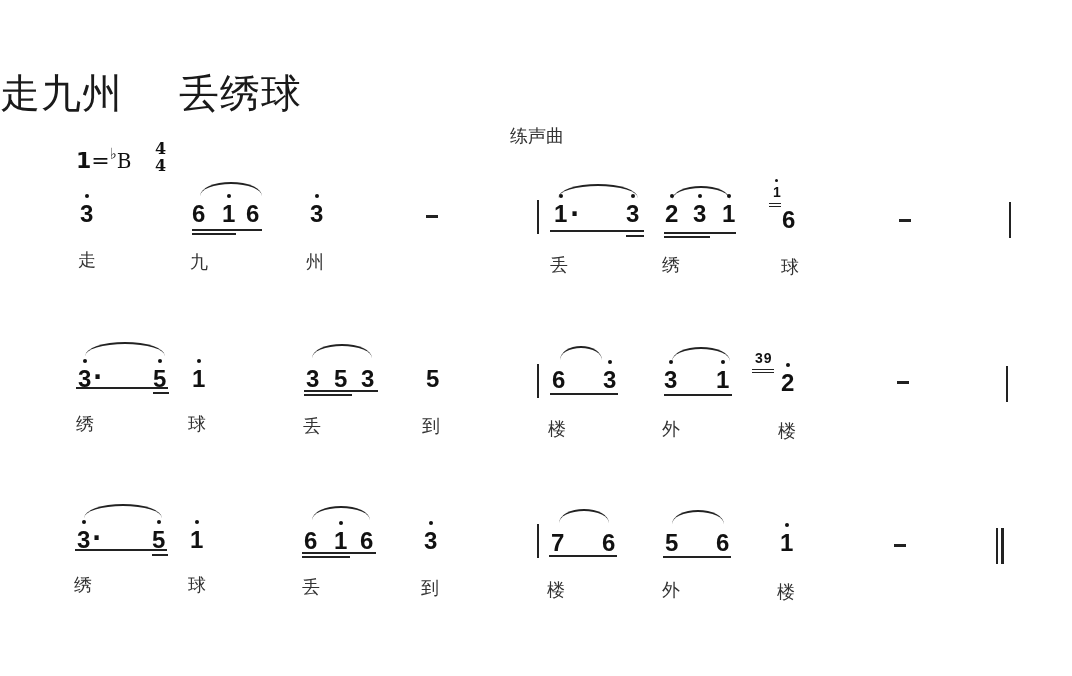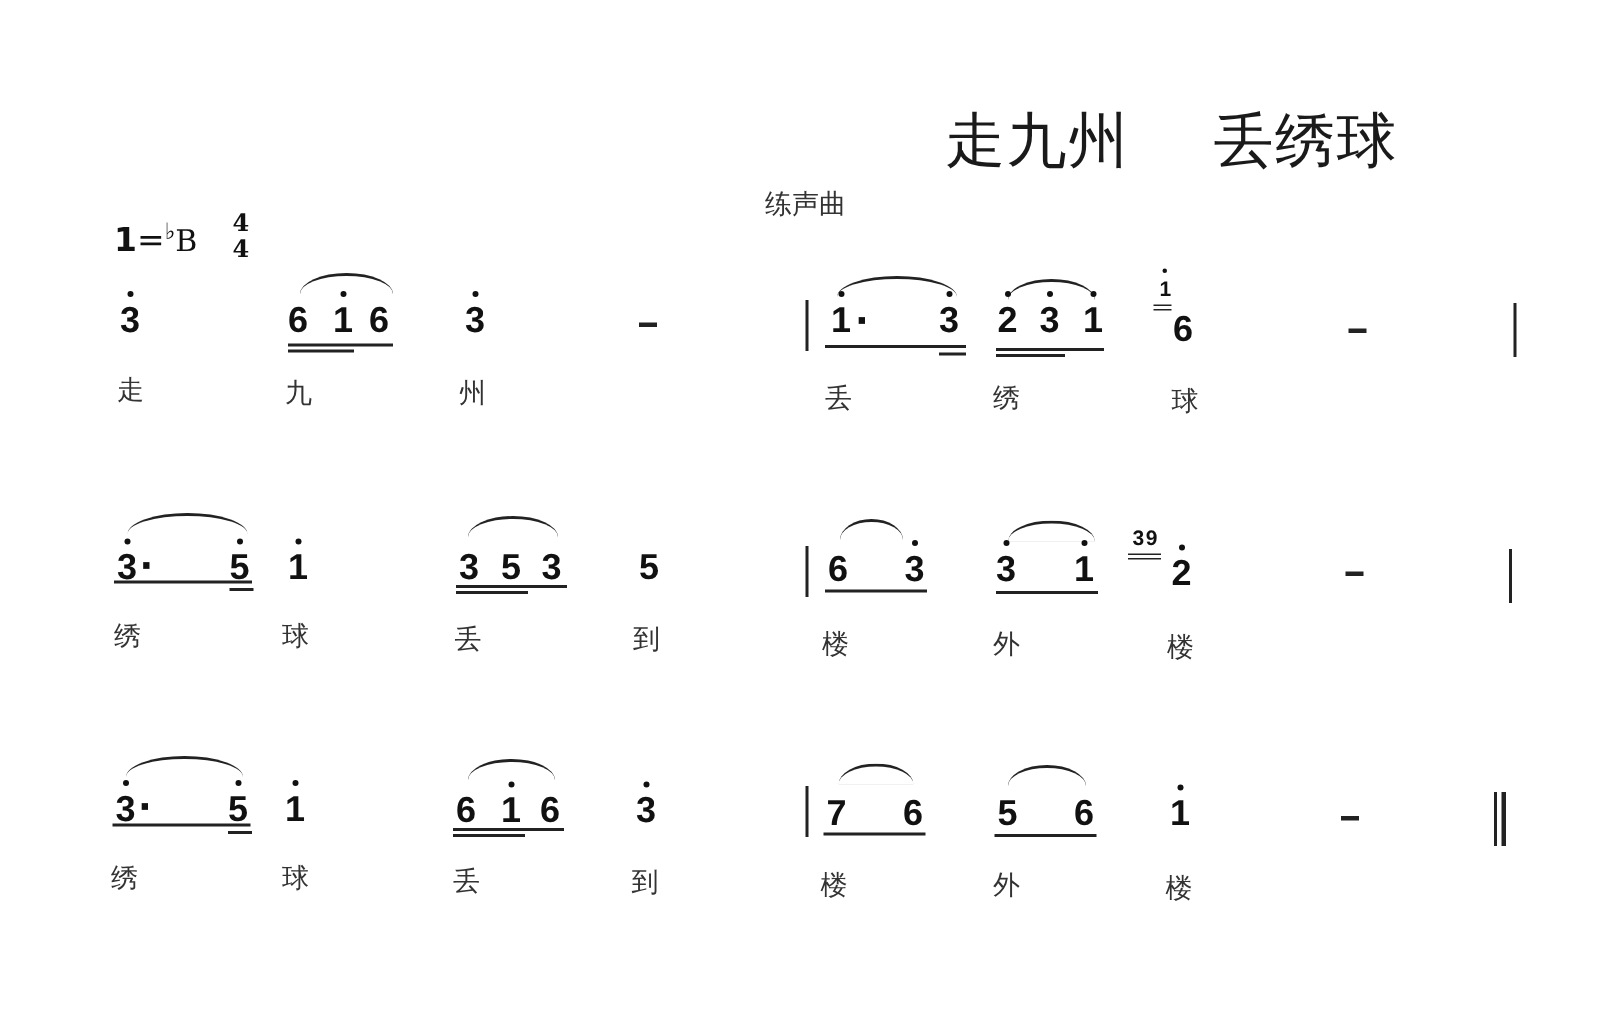--- a/index.html
+++ b/index.html
@@ -1,18 +1,18 @@
 <!DOCTYPE html>
 <html><head>
 <meta charset="utf-8">
 <style>
   html,body{margin:0;padding:0;background:#ffffff;}
   body{width:1072px;height:676px;position:relative;overflow:hidden;font-family:"DejaVu Sans",sans-serif;color:#111;}
   .abs{position:absolute;}
-  .title{left:0;width:932px;top:66px;text-align:right;font-size:40px;font-family:"DejaVu Sans",sans-serif;color:#1a1a1a;letter-spacing:1px;}
+  .title{left:0;width:932px;top:66px;text-align:left;font-size:40px;font-family:"DejaVu Sans",sans-serif;color:#1a1a1a;letter-spacing:1px;}
   .title .gap{display:inline-block;width:56px;}
   .subtitle{left:1px;width:1072px;top:124px;text-align:center;font-size:18px;color:#333;}
   .key{left:76px;top:148px;font-size:22px;font-weight:bold;}
   .key .eq{font-weight:normal;}
   .key .flat{font-size:15px;vertical-align:top;font-weight:normal;position:relative;top:-3px;}
   .key .b{font-family:"DejaVu Serif",serif;font-weight:normal;font-size:20px;}
   .timesig{left:155px;top:140px;font-size:16px;font-weight:bold;line-height:17px;text-align:center;font-family:"DejaVu Serif",serif;}
   .note{position:absolute;font-size:24px;font-weight:bold;font-family:"Liberation Sans",sans-serif;line-height:24px;}
   .note .hi{position:relative;display:inline-block;}
   .dot-up{position:absolute;width:4px;height:4px;border-radius:2px;background:#111;left:50%;margin-left:-2px;top:-8px;}

